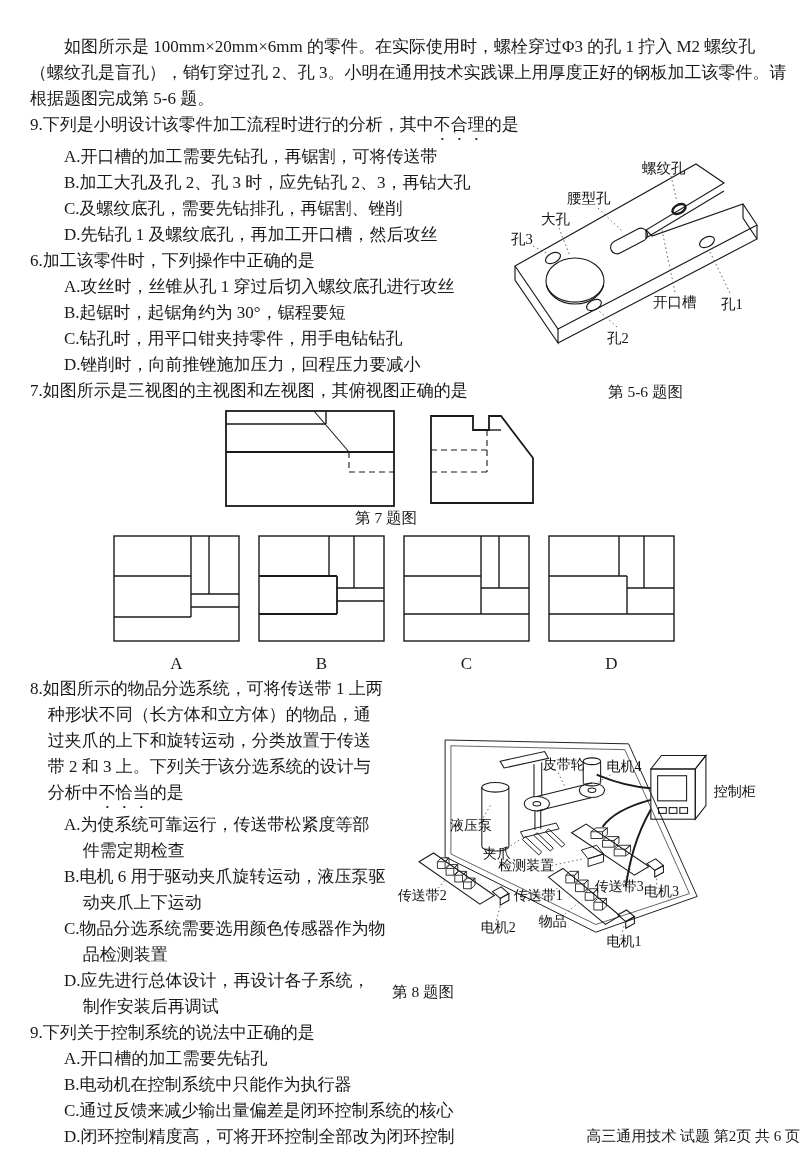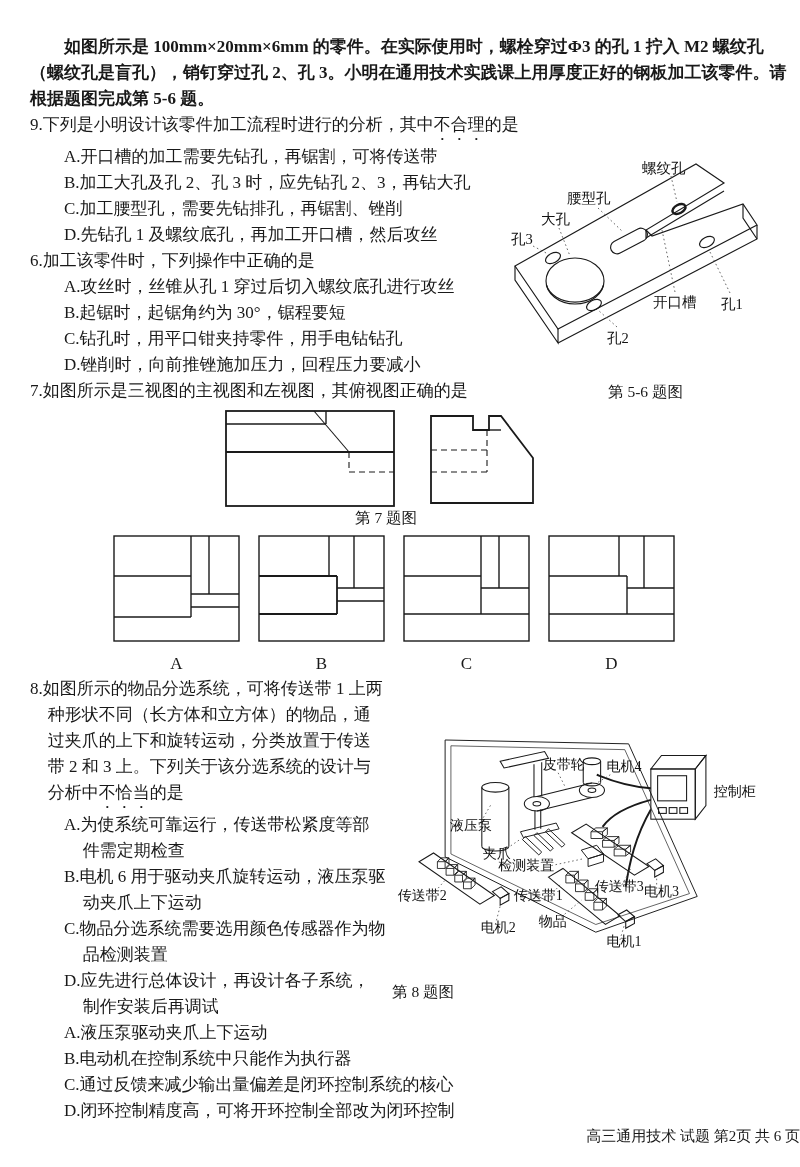--- a/index.html
+++ b/index.html
@@ -4,21 +4,21 @@
 <style>
   html,body{margin:0;padding:0;}
   body{
     width:800px;height:1167px;position:relative;overflow:hidden;
     background:#ffffff;color:#191919;
     font-family:"Liberation Serif","DejaVu Serif",serif;
     font-size:17px;line-height:26px;
   }
   .page{padding:34px 12px 0 30px;position:relative;}
   p{margin:0;}
-  .intro{text-indent:2em;font-weight:bold;}
+  .intro{text-indent:2em;}
   .stem{padding-left:1.05em;text-indent:-1.05em;}
   .opts .opt{padding-left:3.1em;text-indent:-1.1em;}
   .emph{
     -webkit-text-emphasis:filled dot;-webkit-text-emphasis-position:under right;
     text-emphasis:filled dot;text-emphasis-position:under right;
   }
   
   .figwrap56{float:right;width:285px;margin:2px 0 4px 6px;}
   .figwrap56 .cap{ text-align:center;font-size:15.5px;line-height:20px;}
   
@@ -81,21 +81,21 @@
         <text x="150" y="161">开口槽</text>
         <text x="218" y="163">孔1</text>
         <text x="104" y="197">孔2</text>
       </svg>
       <div class="cap">第 5-6 题图</div>
     </div>
 
     <div class="opts">
       <div class="opt">A.开口槽的加工需要先钻孔，再锯割，可将传送带</div>
       <div class="opt">B.加工大孔及孔 2、孔 3 时，应先钻孔 2、3，再钻大孔</div>
-      <div class="opt">C.加工腰型孔，需要先钻排孔，再锯割、锉削</div>
+      <div class="opt">C.及螺纹底孔，需要先钻排孔，再锯割、锉削</div>
       <div class="opt">D.先钻孔 1 及螺纹底孔，再加工开口槽，然后攻丝</div>
     </div>
 
     <p class="stem">6.加工该零件时，下列操作中正确的是</p>
     <div class="opts">
       <div class="opt">A.攻丝时，丝锥从孔 1 穿过后切入螺纹底孔进行攻丝</div>
       <div class="opt">B.起锯时，起锯角约为 30°，锯程要短</div>
       <div class="opt">C.钻孔时，用平口钳夹持零件，用手电钻钻孔</div>
       <div class="opt">D.锉削时，向前推锉施加压力，回程压力要减小</div>
     </div>
@@ -333,22 +333,23 @@
 
     <div class="opts">
       <div class="opt">A.为使系统可靠运行，传送带松紧度等部件需定期检查</div>
       <div class="opt">B.电机 6 用于驱动夹爪旋转运动，液压泵驱动夹爪上下运动</div>
       <div class="opt">C.物品分选系统需要选用颜色传感器作为物品检测装置</div>
       <div class="opt">D.应先进行总体设计，再设计各子系统，制作安装后再调试</div>
     </div>
   </section>
 
   <section class="q9">
+    <p class="stem">9.下列关于控制系统的说法中正确的是</p>
     <div class="opts">
-      <div class="opt">A.液压泵驱动夹爪上下运动</div>
+      <div class="opt">A.开口槽的加工需要先钻孔</div>
       <div class="opt">B.电动机在控制系统中只能作为执行器</div>
       <div class="opt">C.通过反馈来减少输出量偏差是闭环控制系统的核心</div>
       <div class="opt">D.闭环控制精度高，可将开环控制全部改为闭环控制</div>
     </div>
   </section>
 
 </div>
 
 <div class="footer">高三通用技术  试题  第2页  共 6 页</div>
 

